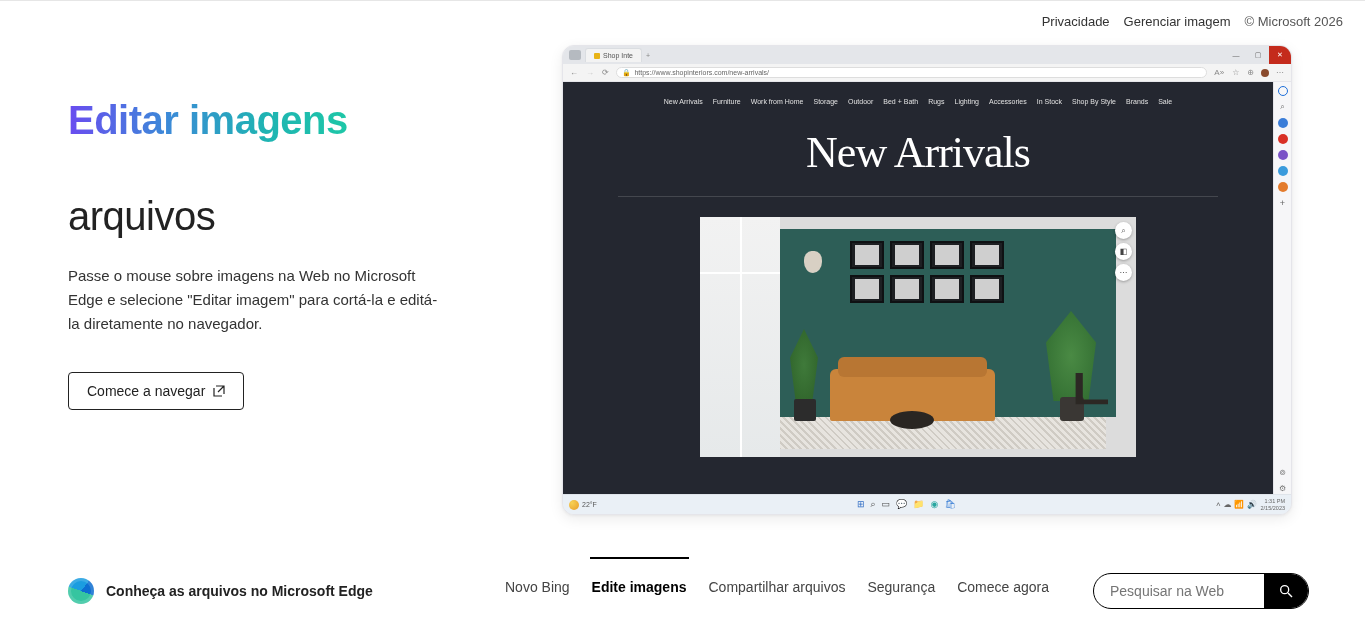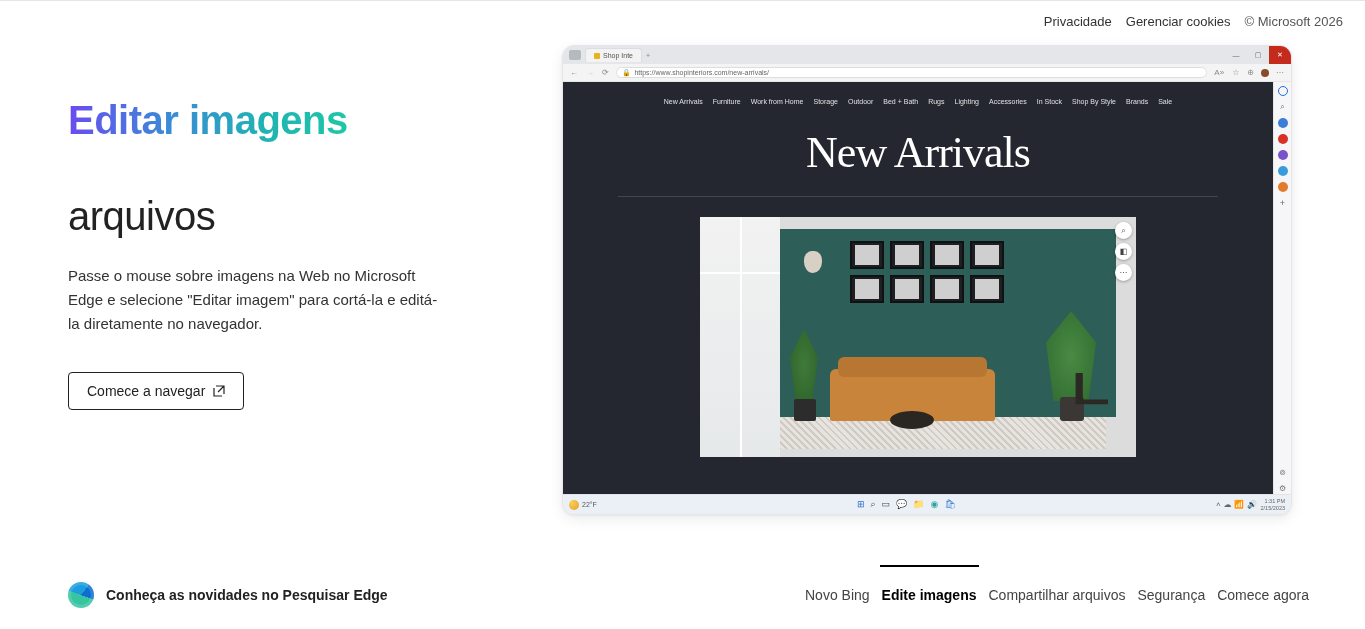--- a/index.html
+++ b/index.html
@@ -81,36 +81,36 @@
     .taskbar .wicon { width: 10px; height: 10px; border-radius: 50%; background: radial-gradient(circle at 30% 30%, #f7d154, #e89c2a); }
     .taskbar .center { flex: 1; display: flex; justify-content: center; gap: 6px; font-size: 9px; color: #444; }
     .taskbar .tcol { color: #3570c6; }
     .taskbar .tray { display: flex; align-items: center; gap: 3px; font-size: 8px; color: #666; }
     .taskbar .clock { font-size: 5.5px; line-height: 1.1; text-align: right; }
     
     
     .bottombar { position: absolute; left: 68px; right: 56px; bottom: 20px; display: flex; align-items: center; }
     .bottombar .edge-logo { width: 26px; height: 26px; border-radius: 50%; background: conic-gradient(from 200deg, #36c5a0 0 25%, #1b9de0 25% 55%, #0d6ed1 55% 75%, #36c5a0 75% 100%); margin-right: 12px; box-shadow: inset 0 0 0 3px rgba(255,255,255,0.15); }
     .bottombar .know { font-size: 14px; font-weight: 600; color: #222; }
-    .bottom-nav { margin-left: auto; display: flex; gap: 12px; font-size: 14px; color: #444; }
+    .bottom-nav { margin-left: auto; display: flex; gap: 22px; font-size: 14px; color: #444; }
     .bottom-nav .item { cursor: pointer; padding: 6px 0; position: relative; }
     .bottom-nav .item.active { font-weight: 600; color: #000; }
     .bottom-nav .item.active::before { content: ""; position: absolute; top: -16px; left: -2px; right: -2px; height: 2px; background: #000; }
     .searchwrap { margin-left: 22px; display: flex; align-items: center; border: 1.5px solid #000; border-radius: 999px; overflow: hidden; height: 36px; }
     .searchwrap input { border: none; outline: none; padding: 0 16px; font-size: 14px; width: 170px; color: #666; background: transparent; }
     .searchbtn { background: #000; color: #fff; border: none; width: 44px; height: 100%; display: flex; align-items: center; justify-content: center; cursor: pointer; }
     .searchbtn svg { width: 16px; height: 16px; stroke: #fff; fill: none; stroke-width: 2; }
   </style>
 </head>
 <body>
 <div class="top-line"></div>
 
 <div class="top-links">
   <span>Privacidade</span>
-  <span>Gerenciar cookies</span>
+  <span>Gerenciar imagem</span>
   <span class="copyright">© Microsoft 2026</span>
 </div>
 
 <div class="hero">
   <h1>
     <span class="gradient-text">Editar imagens</span><br>
     <br>
     <span>arquivos</span>
   </h1>
   <p>Passe o mouse sobre imagens na Web no Microsoft Edge e selecione "Editar imagem" para cortá-la e editá-la diretamente no navegador.</p>
@@ -260,21 +260,30 @@
       <div class="clock">
         <div>1:31 PM</div>
         <div>2/15/2023</div>
       </div>
     </div>
   </div>
 </div>
 
 <div class="bottombar">
   <div class="edge-logo"></div>
-  <div class="know">Conheça as novidades no Pesquisar Edge</div>
+  <div class="know">Conheça as arquivos no Microsoft Edge</div>
   <div class="bottom-nav">
     <div class="item">Novo Bing</div>
     <div class="item active">Edite imagens</div>
     <div class="item">Compartilhar arquivos</div>
     <div class="item">Segurança</div>
     <div class="item">Comece agora</div>
+    <div class="searchwrap">
+      <input type="text" placeholder="Pesquisar na Web" style="">
+      <button class="searchbtn">
+        <svg viewBox="0 0 24 24">
+            <circle cx="10" cy="10" r="6"></circle>
+            <line x1="15" y1="15" x2="21" y2="21"></line>
+          </svg>
+      </button>
+    </div>
   </div>
 </div>
 
 </body></html>

